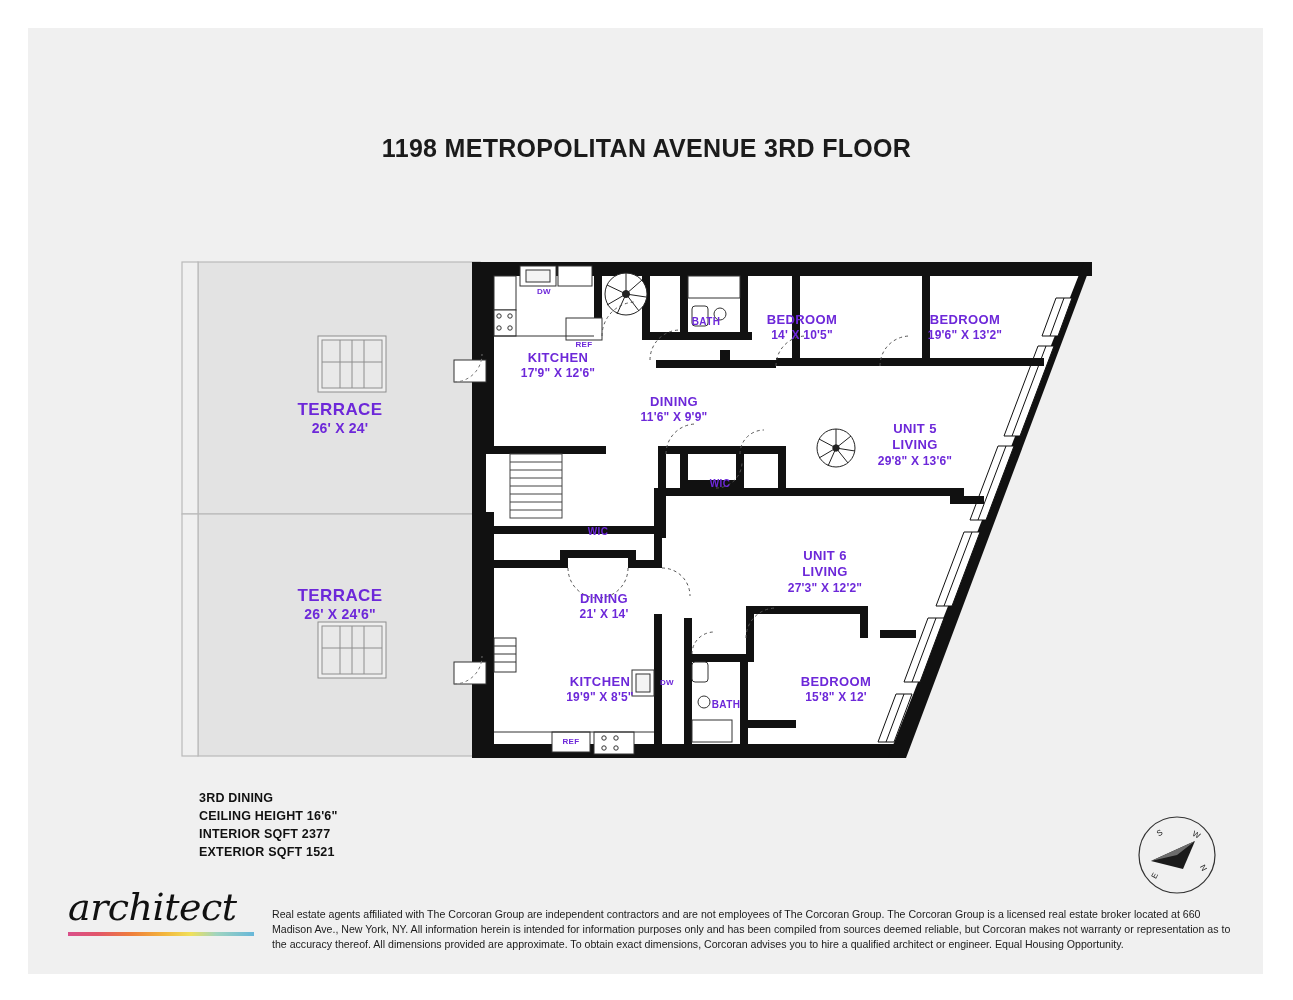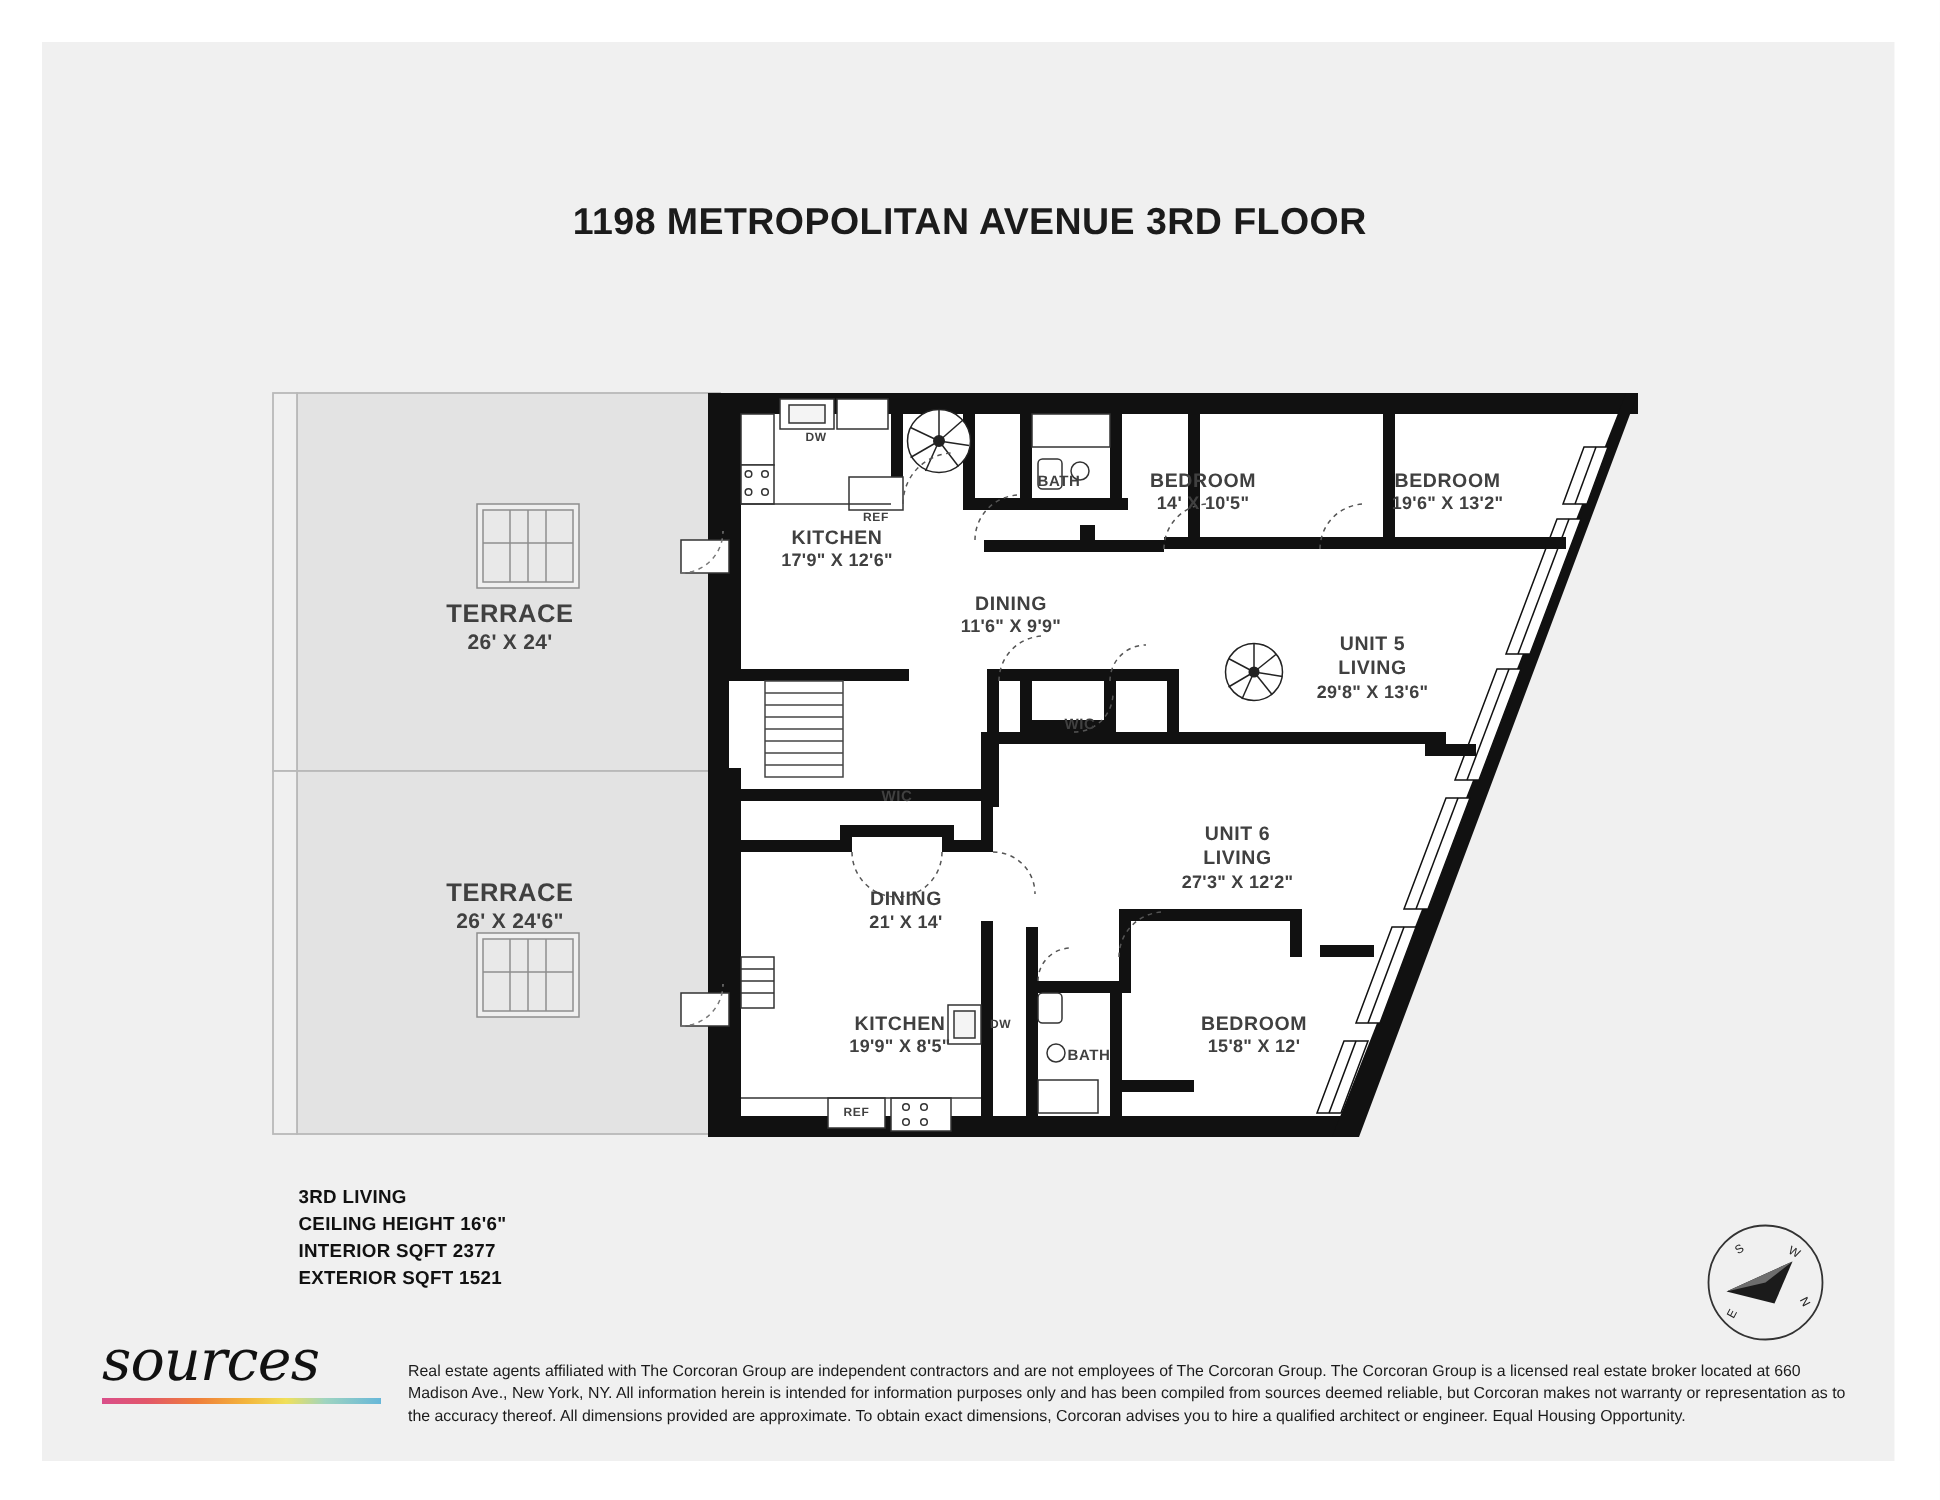--- a/index.html
+++ b/index.html
@@ -71,21 +71,21 @@
     width: 940px;
     height: 540px;
     z-index: 2;
   }
   #plan-wrap svg { display: block; }
 
   
   .lbl {
     position: absolute;
     text-align: center;
-    color: #404040;
+    color: #6d28d9;
     font-weight: bold;
     line-height: 1.25;
     z-index: 3;
     white-space: nowrap;
     transform: translate(-50%, -50%);
   }
   .lbl .l1 { display: block; font-size: 13px; letter-spacing: 0.4px;}
   .lbl .l2 { display: block; font-size: 12px; letter-spacing: 0.2px;}
   .lbl.small .l1 { font-size: 10px; }
   .lbl.tiny .l1 { font-size: 8px; font-weight: bold; }
@@ -436,37 +436,37 @@
     </div>
     <div class="lbl tiny" style="left:487px; top:433px;">
       <span class="l1">DW</span>
     </div>
     <div class="lbl tiny" style="left:391px; top:492px;">
       <span class="l1">REF</span>
     </div>
   </div>
 
   <div class="info-block">
-    <div>3RD LIVING</div>
+    <div>3RD DINING</div>
     <div>CEILING HEIGHT 16'6"</div>
     <div>INTERIOR SQFT 2377</div>
     <div>EXTERIOR SQFT 1521</div>
   </div>
 
   <div class="compass">
     <svg width="80" height="80" viewBox="0 0 80 80" xmlns="http://www.w3.org/2000/svg">
       <circle cx="40" cy="40" r="38" fill="#f0f0f0" stroke="#333" stroke-width="1.2"></circle>
       <polygon points="14,46 58,26 46,54" fill="#1b1b1b"></polygon>
       <polygon points="14,46 58,26 40,40" fill="#6d6d6d"></polygon>
       <text x="24" y="20" font-family="Liberation Sans, sans-serif" font-size="8" fill="#222" text-anchor="middle" transform="rotate(-32 24 20)">S</text>
       <text x="58" y="22" font-family="Liberation Sans, sans-serif" font-size="8" fill="#222" text-anchor="middle" transform="rotate(28 58 22)">W</text>
       <text x="64" y="54" font-family="Liberation Sans, sans-serif" font-size="8" fill="#222" text-anchor="middle" transform="rotate(62 64 54)">N</text>
       <text x="20" y="62" font-family="Liberation Sans, sans-serif" font-size="8" fill="#222" text-anchor="middle" transform="rotate(-62 20 62)">E</text>
     </svg>
   </div>
 
   <div class="brand">
-    <div class="brand-name">sources</div>
+    <div class="brand-name">architect</div>
     <div class="brand-rule"></div>
   </div>
   <div class="disclaimer">Real estate agents affiliated with The Corcoran Group are independent contractors and are not employees of The Corcoran Group. The Corcoran Group is a licensed real estate broker located at 660 Madison Ave., New York, NY. All information herein is intended for information purposes only and has been compiled from sources deemed reliable, but Corcoran makes not warranty or representation as to the accuracy thereof. All dimensions provided are approximate. To obtain exact dimensions, Corcoran advises you to hire a qualified architect or engineer. Equal Housing Opportunity.</div>
 
 </div>
 
 </body></html>

